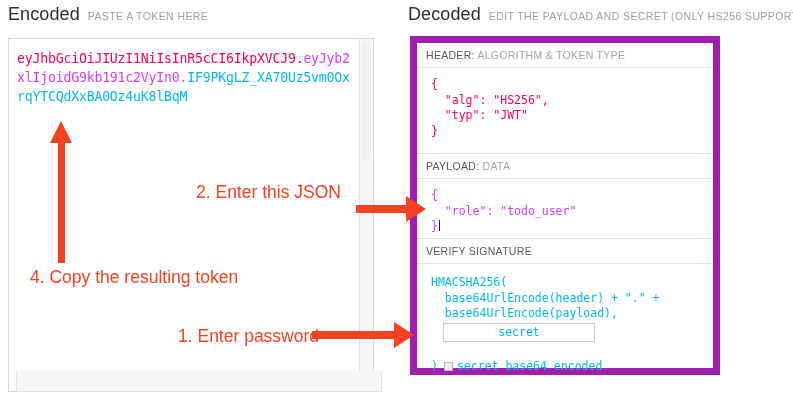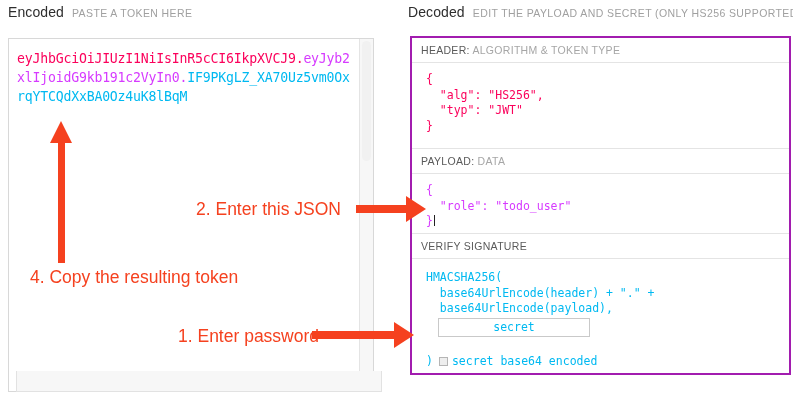--- a/index.html
+++ b/index.html
@@ -16,21 +16,21 @@
   }
 
   
   .col-head {
     position: absolute;
     white-space: nowrap;
     display: flex;
     align-items: baseline;
   }
   .col-head .big {
-    font-size: 14px;
+    font-size: 18px;
     color: #2e2e2e;
     font-weight: 400;
     letter-spacing: 0.1px;
   }
   .col-head .sub {
     font-size: 10.5px;
     color: #a0a0a0;
     letter-spacing: 0.4px;
     margin-left: 8px;
     text-transform: uppercase;
@@ -96,23 +96,23 @@
     border: 1px solid #e2e2e2;
     border-top: none;
     box-sizing: border-box;
   }
 
   
   #decoded-panel {
     position: absolute;
     left: 410px;
     top: 36px;
-    width: 381px;
+    width: 310px;
     height: 339px;
-    border: 2px solid #a21caf;
+    border: 7px solid #a21caf;
     background: #ffffff;
     box-sizing: border-box;
   }
   .dec-section { position: relative; }
   .dec-label {
     font-size: 10.5px;
     color: #5a5a5a;
     letter-spacing: 0.3px;
     padding: 6px 0 6px 9px;
     border-bottom: 1px solid #e4e4e4;
@@ -181,21 +181,21 @@
 
   
   .anno-text {
     position: absolute;
     color: #f5411f;
     font-size: 17.5px;
     font-family: "Liberation Sans", sans-serif;
     white-space: nowrap;
   }
   #anno-1 { left: 178px; top: 326px; }
-  #anno-2 { left: 196px; top: 199px; }
+  #anno-2 { left: 196px; top: 182px; }
   #anno-3 { left: 30px; top: 267px; }
 
   .anno-arrow-h {
     position: absolute;
     height: 8px;
     background: #f5411f;
   }
   .anno-arrow-head-r {
     position: absolute;
     width: 0; height: 0;

